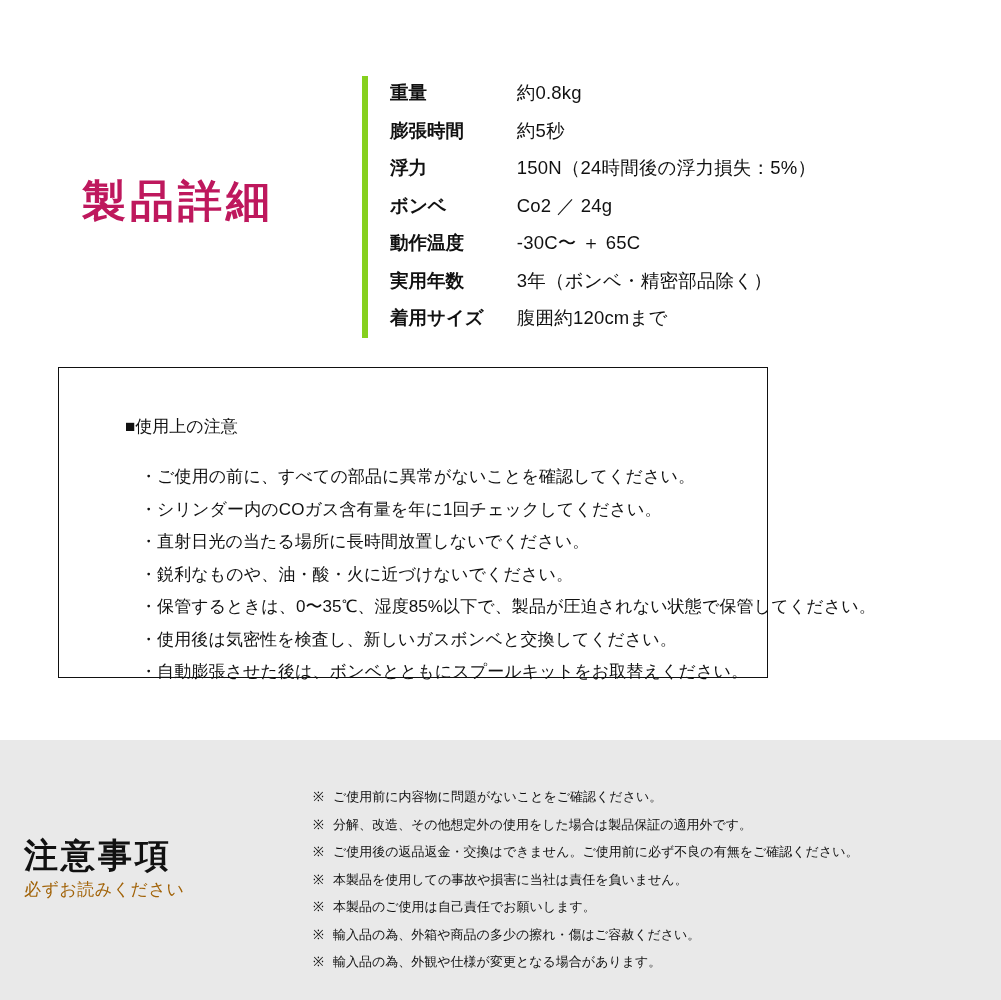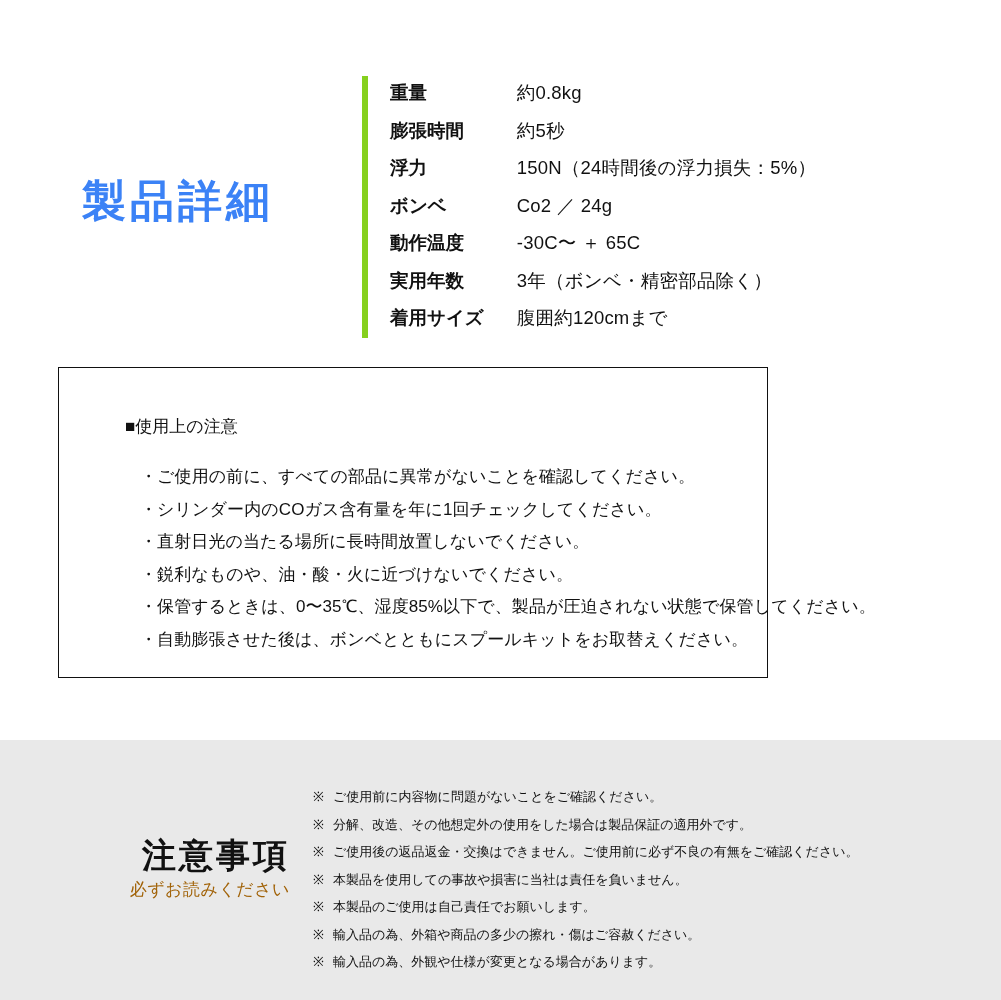--- a/index.html
+++ b/index.html
@@ -24,21 +24,21 @@
     width: 1001px;
     height: 355px;
   }
   .spec-title {
     position: absolute;
     left: 82px;
     top: 172px;
     font-size: 44px;
     font-weight: bold;
     letter-spacing: 4px;
-    color: #3b82f6;
+    color: #be185d;
     white-space: nowrap;
   }
   .spec-bar {
     position: absolute;
     left: 362px;
     top: 76px;
     width: 6px;
     height: 262px;
     background: #7ed321;
     background: #86d01e;
@@ -111,21 +111,22 @@
     top: 740px;
     width: 1001px;
     height: 260px;
     background: #e9e9e9;
   }
   .caution-title-wrap {
     position: absolute;
     left: 0;
     top: 95px;
     width: 290px;
-    text-align: right;
+    text-align: left;
+    padding-left: 24px;
   }
   .caution-title {
     font-size: 34px;
     font-weight: bold;
     letter-spacing: 3px;
     color: #111111;
     line-height: 40px;
   }
   .caution-subtitle {
     font-size: 17px;
@@ -193,20 +194,21 @@
 </section>
 
 <section class="notice-box">
   <div class="notice-heading">■使用上の注意</div>
   <ul class="notice-list">
     <li>・ご使用の前に、すべての部品に異常がないことを確認してください。</li>
     <li>・シリンダー内のCOガス含有量を年に1回チェックしてください。</li>
     <li>・直射日光の当たる場所に長時間放置しないでください。</li>
     <li>・鋭利なものや、油・酸・火に近づけないでください。</li>
     <li>・保管するときは、0〜35℃、湿度85%以下で、製品が圧迫されない状態で保管してください。</li>
+    <li>・使用後は気密性を検査し、新しいガスボンベと交換してください。</li>
     <li>・自動膨張させた後は、ボンベとともにスプールキットをお取替えください。</li>
   </ul>
 </section>
 
 <section class="caution-section">
   <div class="caution-title-wrap">
     <div class="caution-title">注意事項</div>
     <div class="caution-subtitle">必ずお読みください</div>
   </div>
   <ul class="caution-list">

